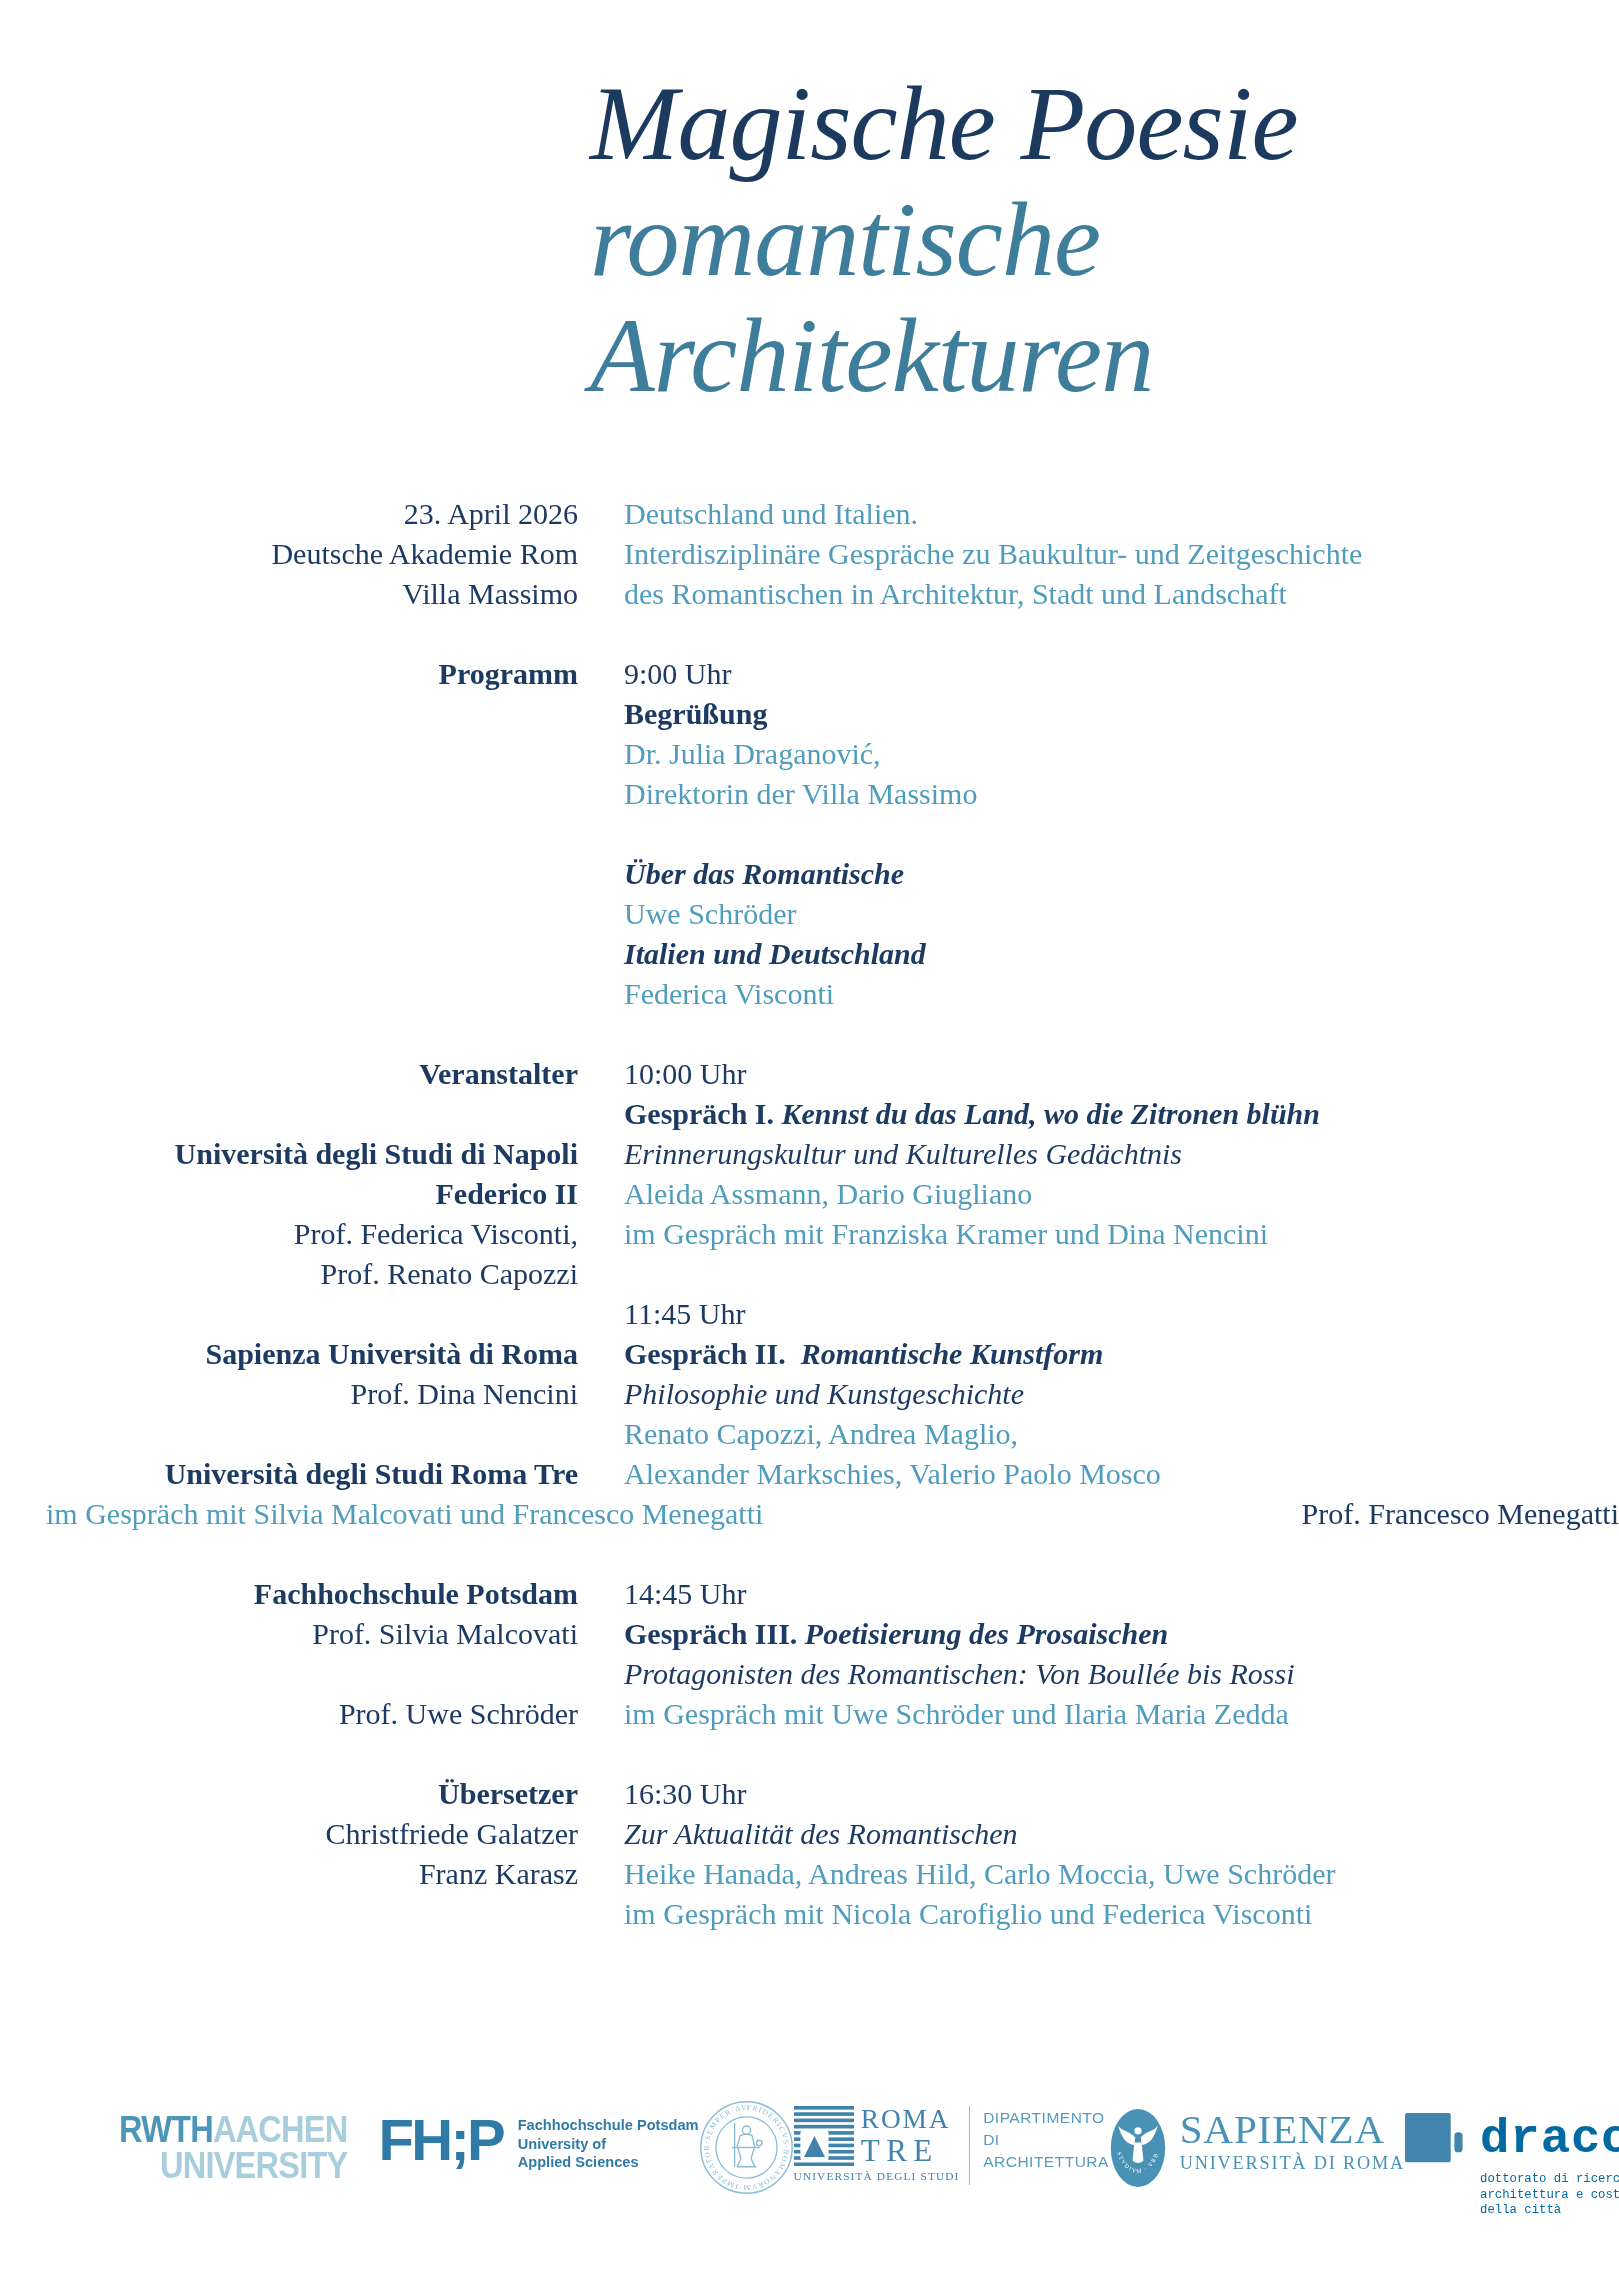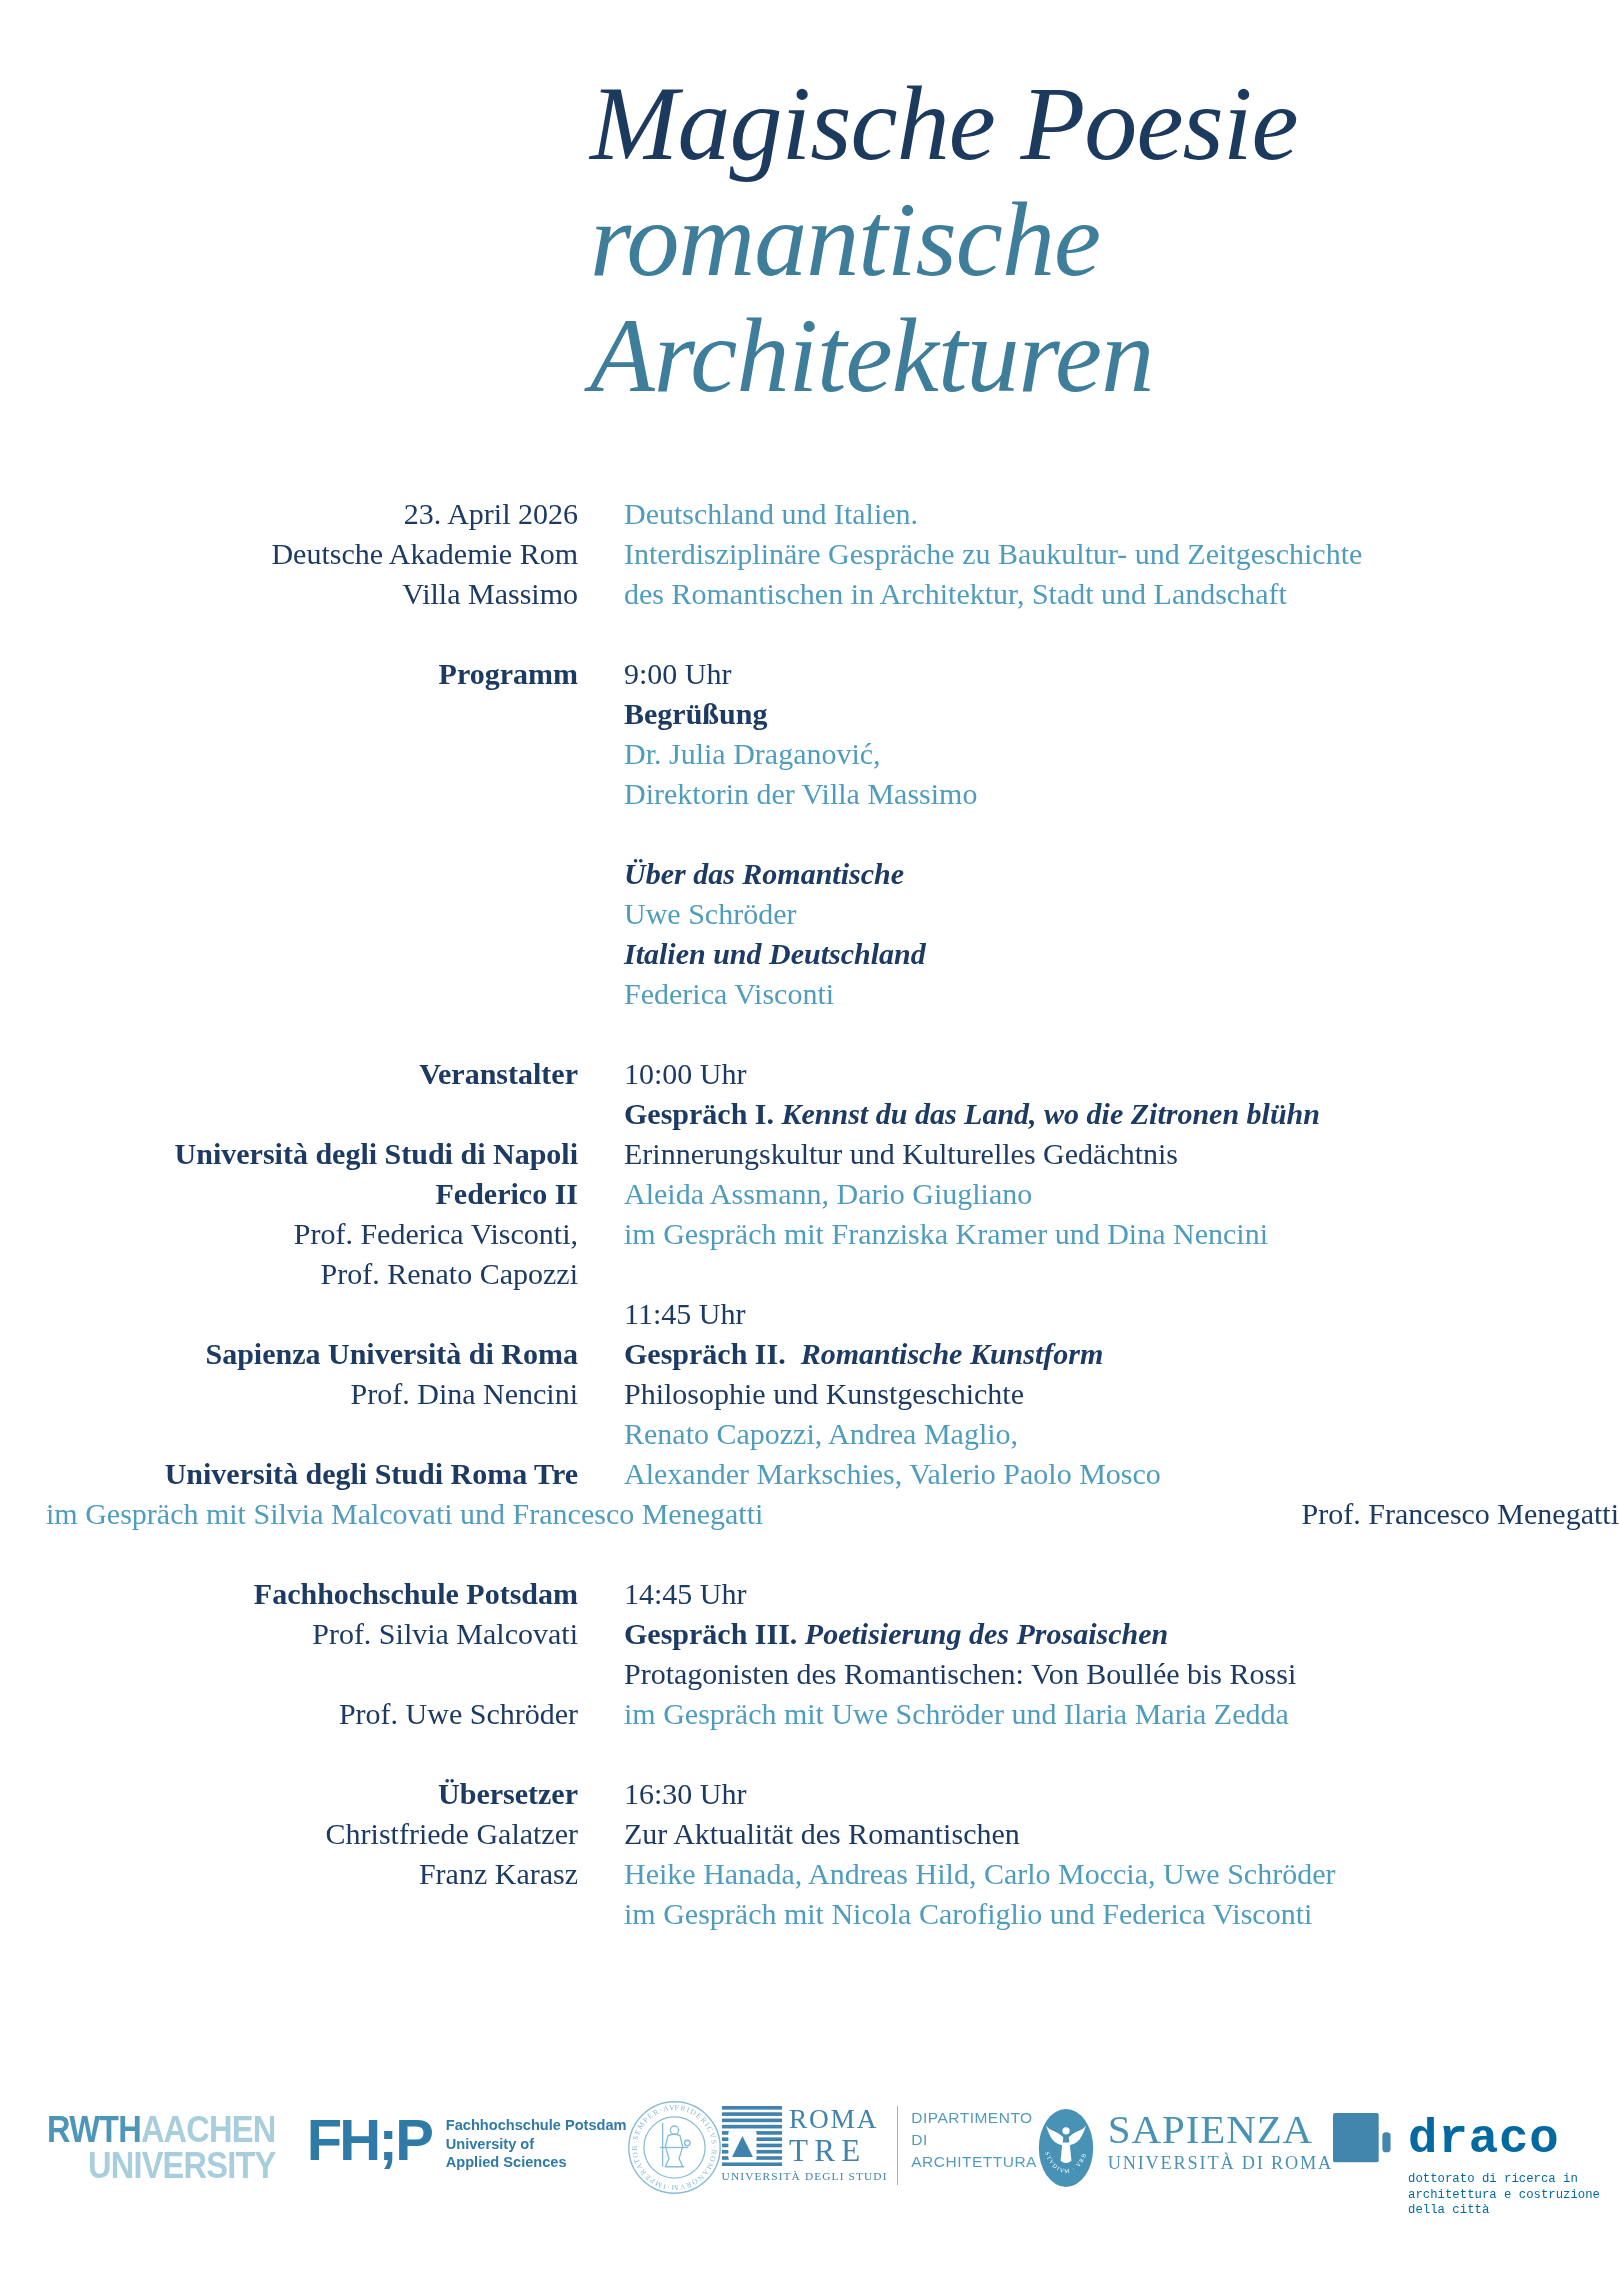--- a/index.html
+++ b/index.html
@@ -15,26 +15,26 @@
 
   
   .rows{position:absolute;left:0;top:494px;width:1619px;}
   .row{display:flex;height:40px;}
   .cell{font-size:30px;line-height:40px;white-space:pre-wrap;}
   .cell.left{width:578px;text-align:right;}
   .cell.right{margin-left:46px;flex:1;text-align:left;}
   .s-n  {color:#1c3a62;}
   .s-nb {color:#1c3a62;font-weight:bold;}
   .s-nbi{color:#1c3a62;font-weight:bold;font-style:italic;}
-  .s-ni {color:#1c3a62;}
+  .s-ni {color:#1c3a62;font-style:italic;}
   .s-lb {color:#4f9cbd;}
 
   
   .logos{position:absolute;top:2100px;left:0;width:1619px;box-sizing:border-box;
-         padding:0 91px 0 119px;display:flex;justify-content:center;
+         padding:0 91px 0 119px;display:flex;justify-content:space-between;
          align-items:flex-start;}
   .logo{flex:0 0 auto;}
 
   .rwth{margin-top:11px;font-family:"Liberation Sans",sans-serif;font-weight:bold;
         transform:scaleX(.88);transform-origin:left top;}
   .rwth-l1{font-size:37px;line-height:37px;letter-spacing:-0.9px;white-space:nowrap;}
   .rwth-dark{color:#4e96b8;}
   .rwth-pale{color:#a8cedd;}
   .rwth-l2{font-size:37px;line-height:35px;letter-spacing:-0.9px;text-align:right;}
 

